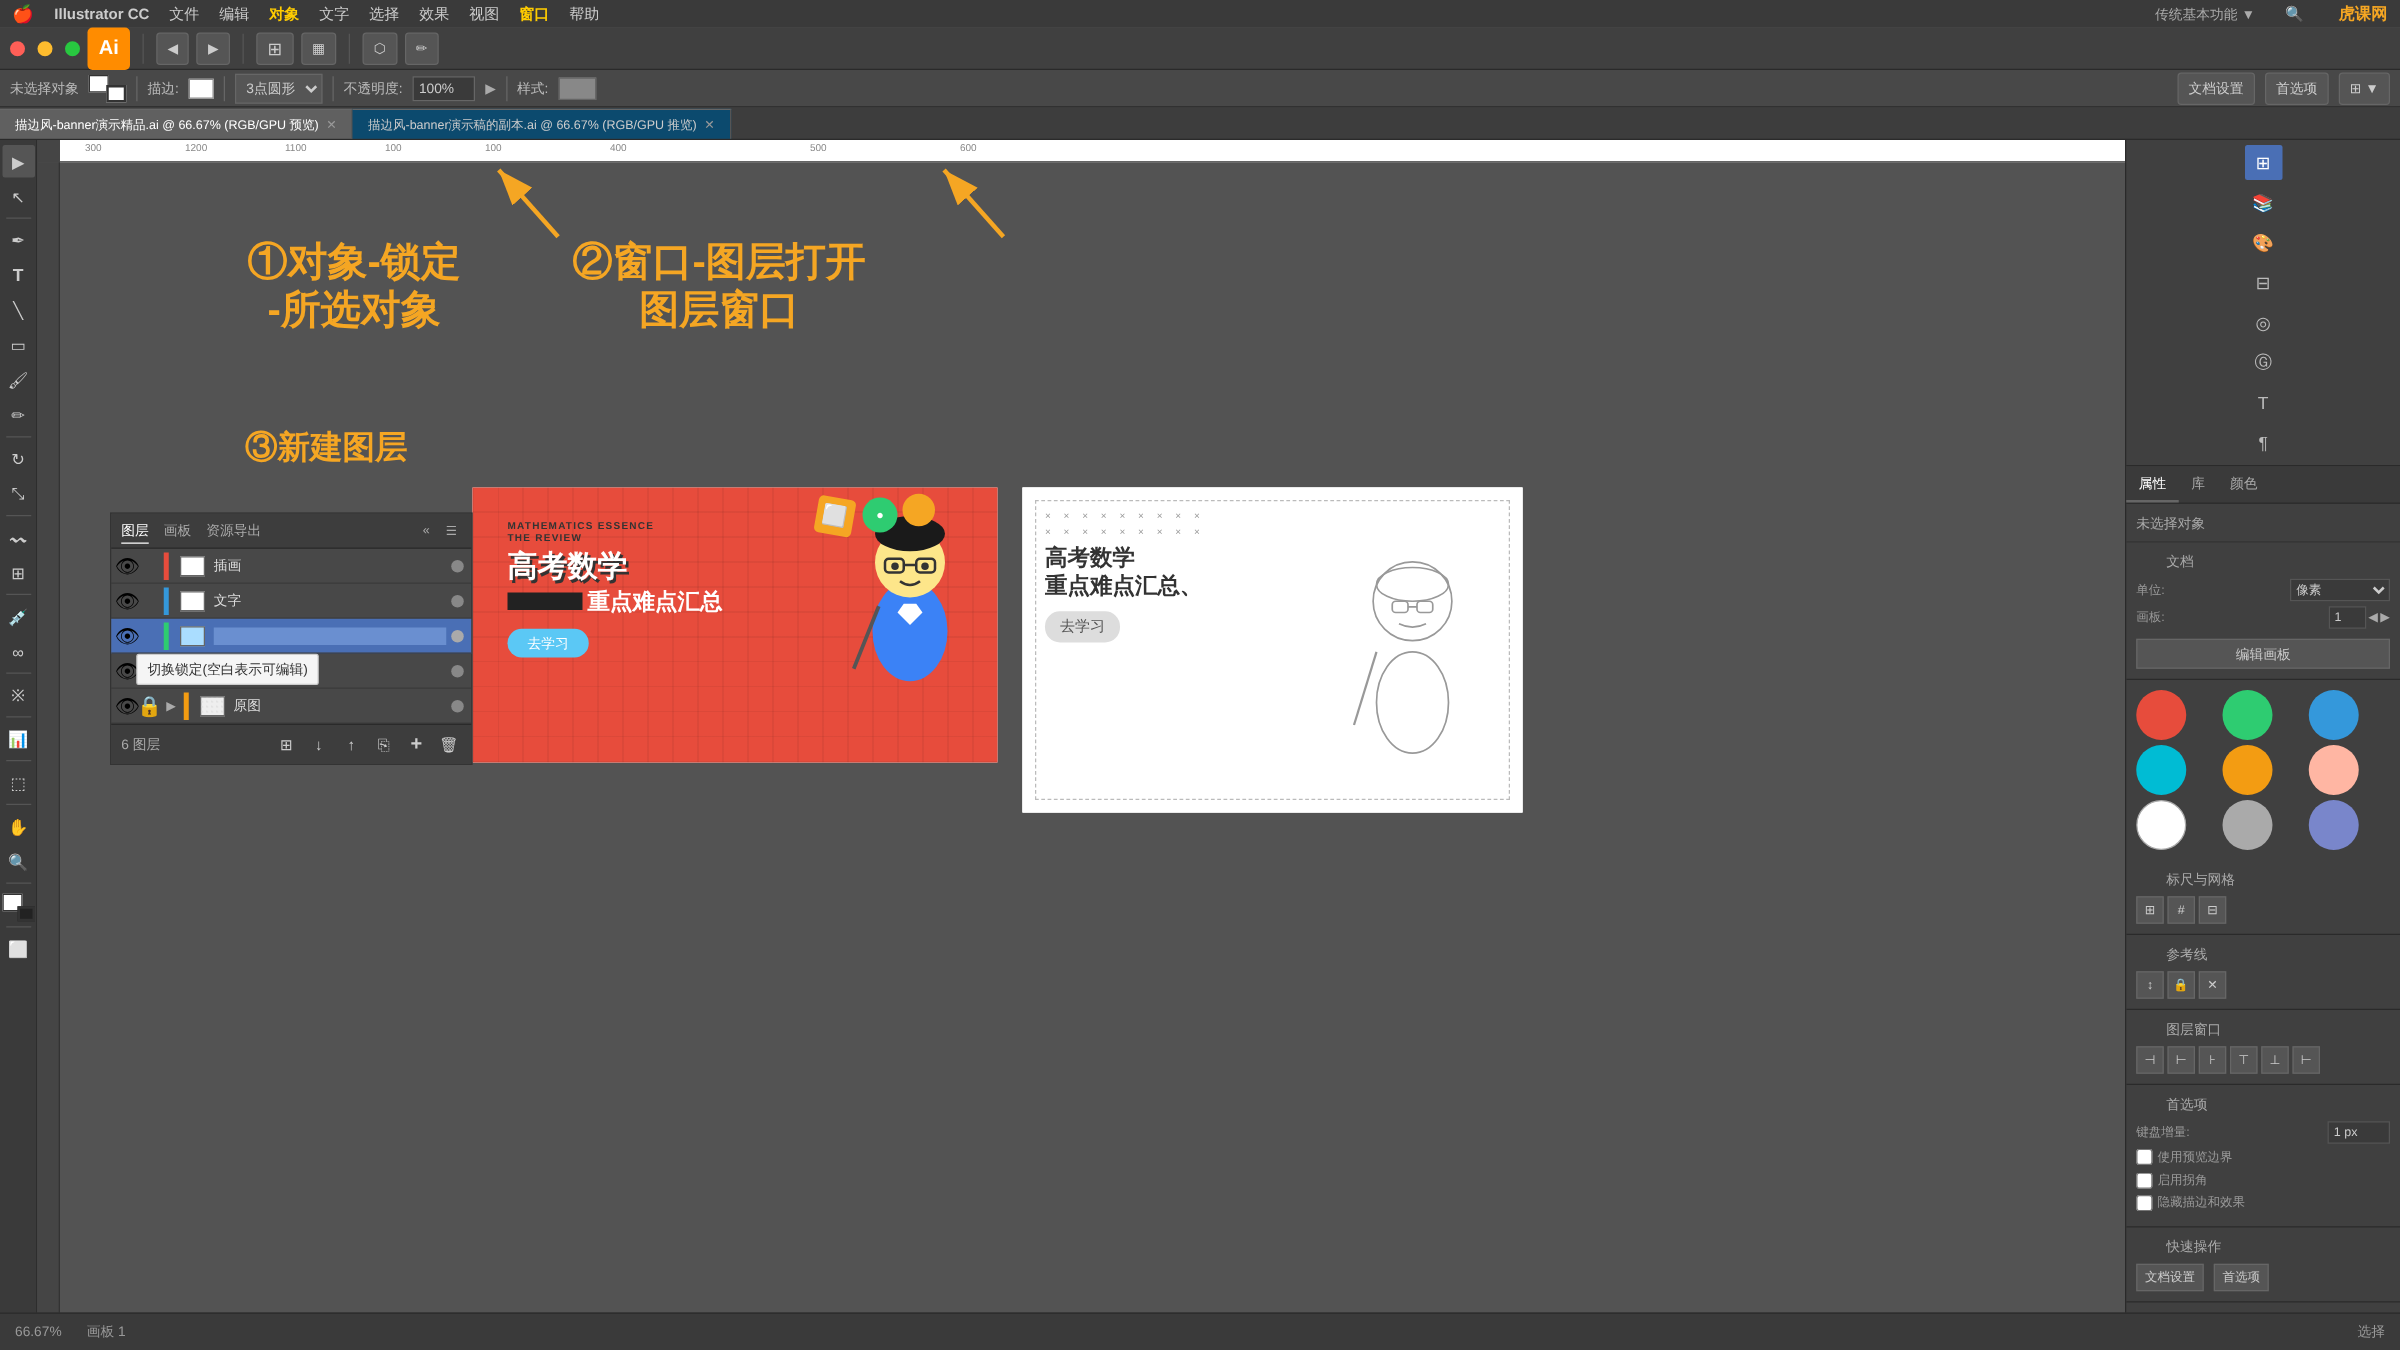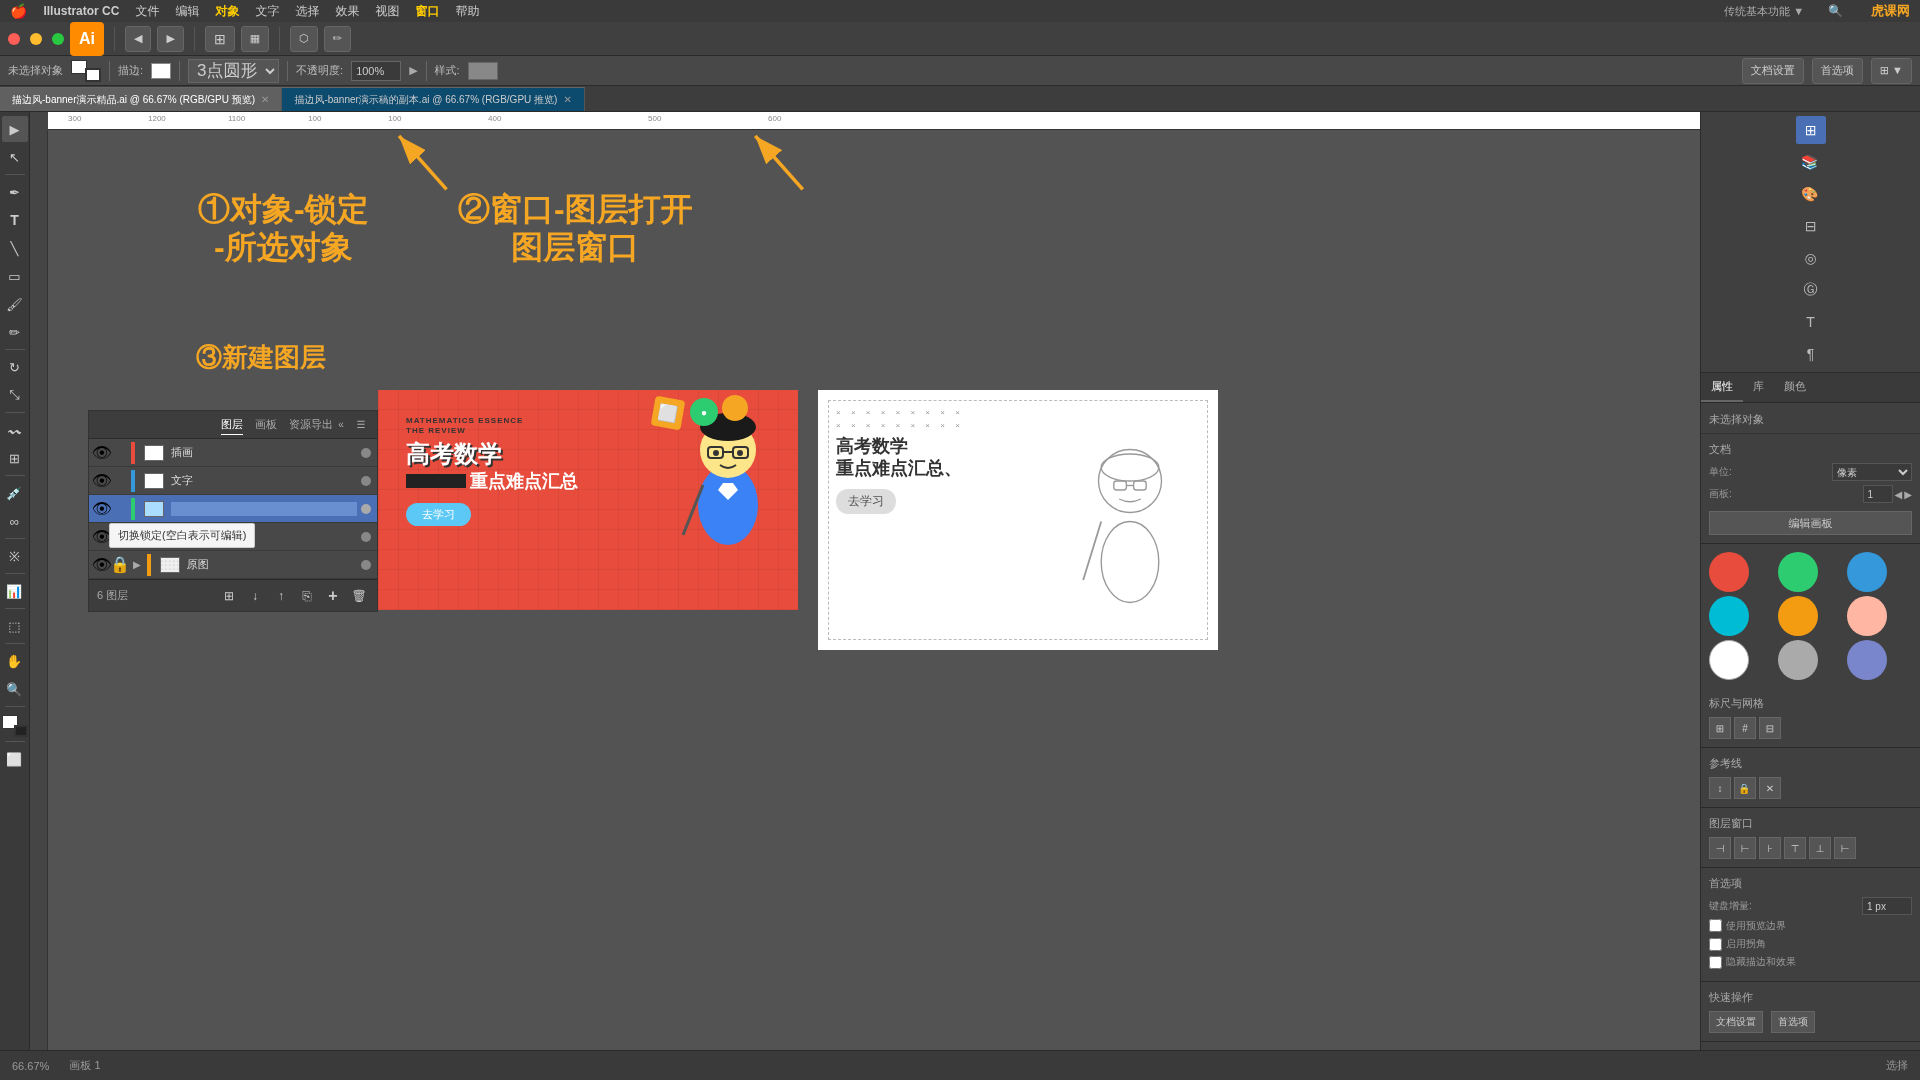--- a/index.html
+++ b/index.html
@@ -40,21 +40,21 @@
       cursor: pointer;
       display: flex;
       align-items: center;
       gap: 3px;
     }
     .toolbar-select {
       height: 24px;
       background: #555;
       border: 1px solid #666;
       color: #ccc;
-      font-size: 17px;
+      font-size: 11px;
       padding: 0 4px;
       cursor: pointer;
     }
     
     
     #options-bar {
       height: 30px;
       background: #484848;
       display: flex;
       align-items: center;
@@ -244,20 +244,21 @@
     .right-tab.active { color: white; border-bottom: 2px solid #666; }
     
     .right-section {
       padding: 8px;
       border-bottom: 1px solid #2a2a2a;
     }
     .right-section-title {
       font-size: 11px;
       color: #aaa;
       margin-bottom: 6px;
+      margin-left: 24px;
     }
     .right-row {
       display: flex;
       align-items: center;
       justify-content: space-between;
       margin-bottom: 4px;
     }
     .right-label { font-size: 10px; color: #999; }
     .right-input {
       width: 80px;
@@ -347,21 +348,21 @@
       width: 290px;
       background: #484848;
       border: 1px solid #333;
       z-index: 100;
     }
     #layers-panel-header {
       height: 28px;
       background: #3d3d3d;
       display: flex;
       align-items: center;
-      justify-content: flex-end;
+      justify-content: space-between;
       padding: 0 8px;
       border-bottom: 1px solid #2a2a2a;
     }
     .layers-tabs {
       display: flex;
       gap: 12px;
     }
     .layers-tab {
       font-size: 11px;
       color: #aaa;

